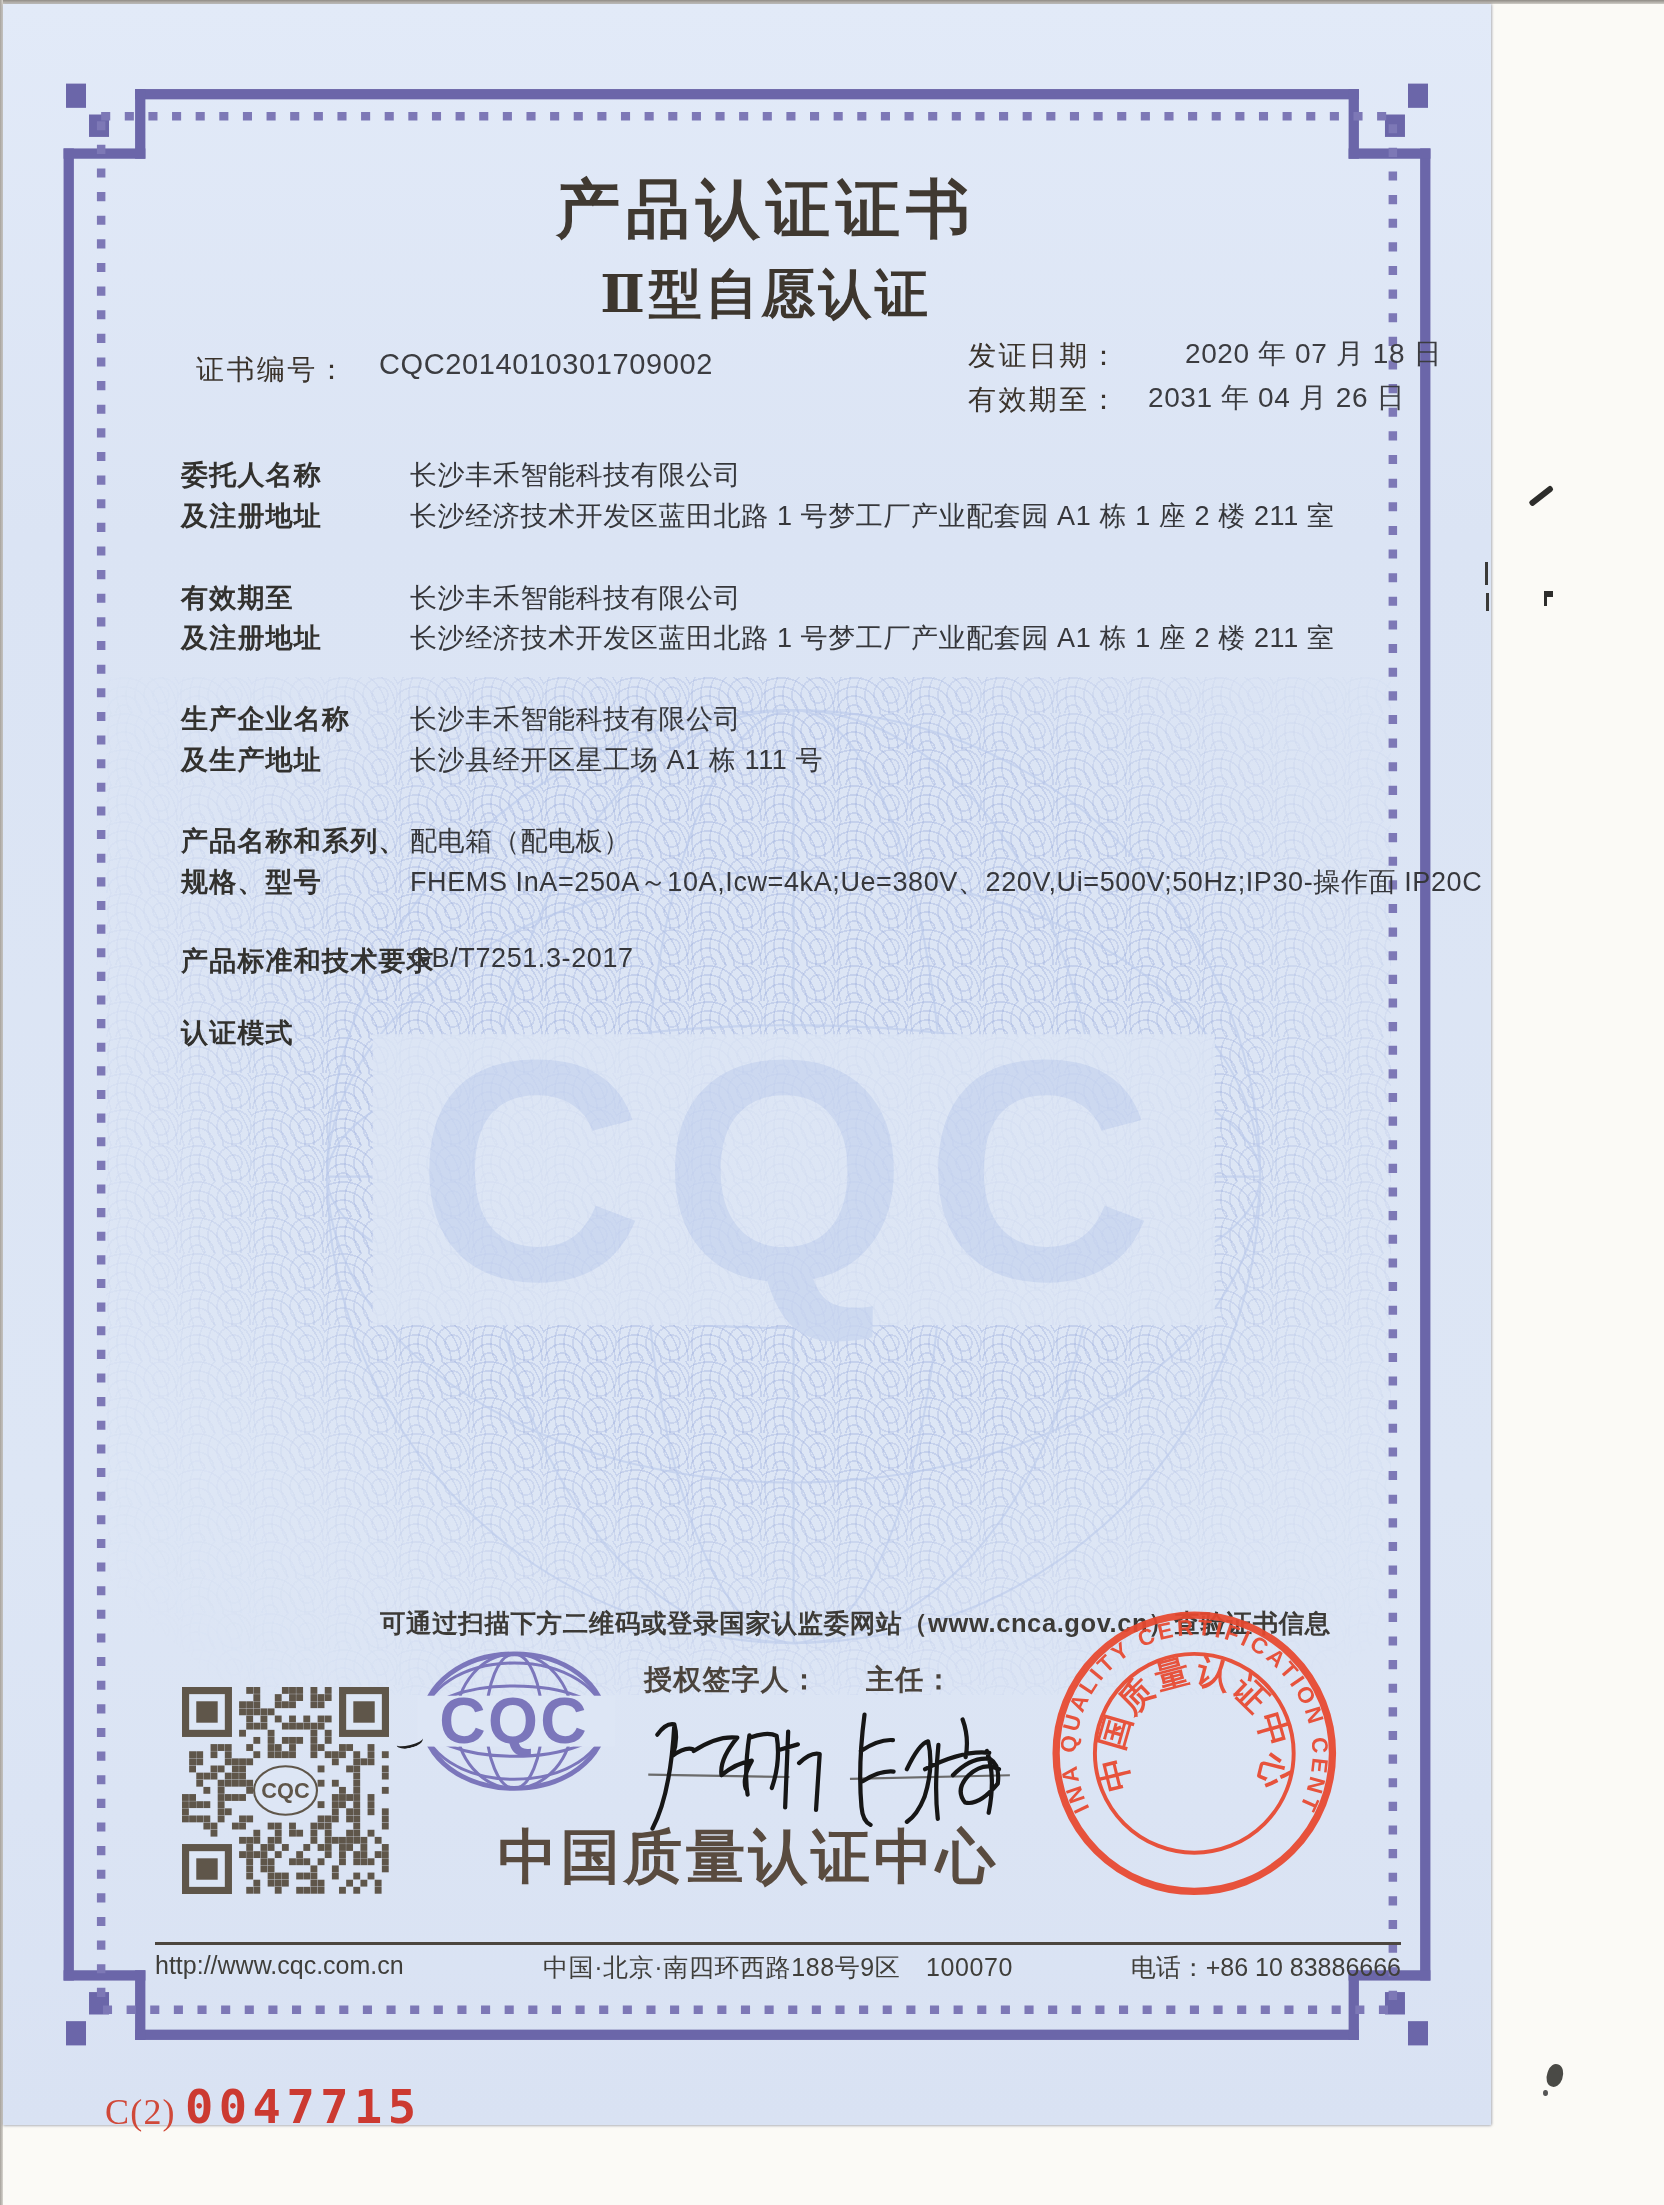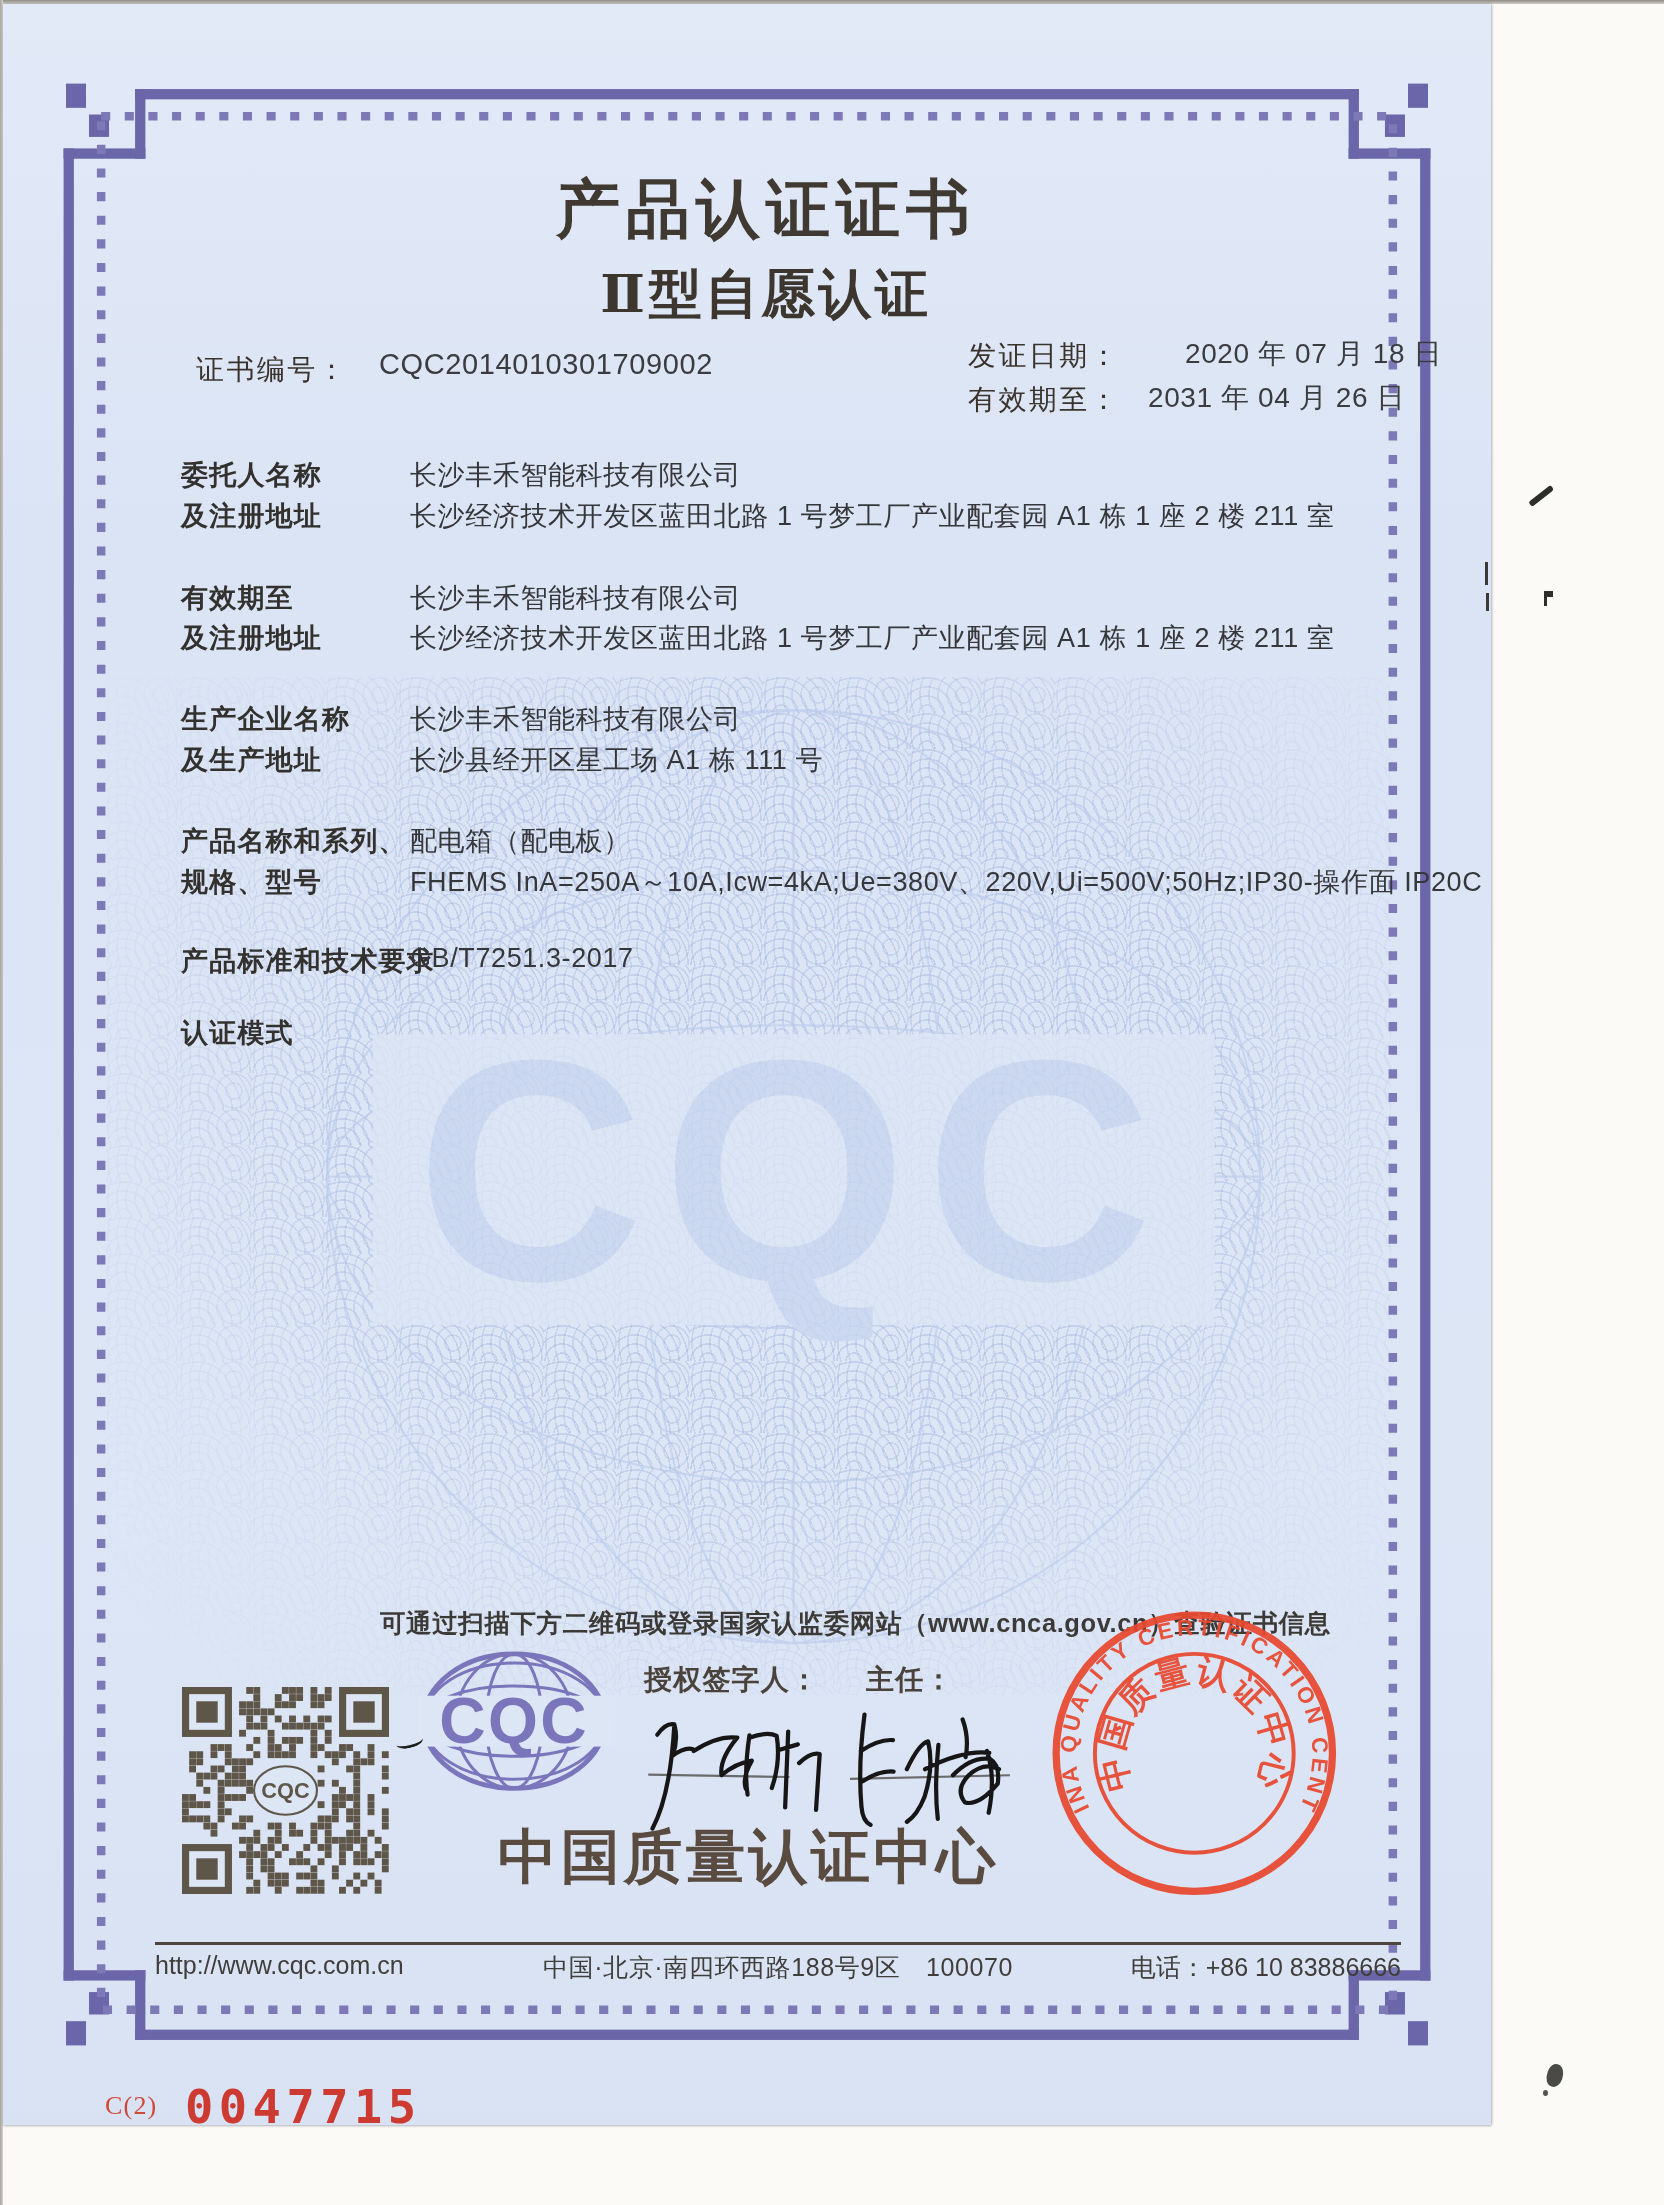--- a/index.html
+++ b/index.html
@@ -53,21 +53,21 @@
   .org-name{
     left:397px;top:1814px;width:697px;text-align:center;
     font-family:"Liberation Serif","DejaVu Serif",serif;
     font-size:59px;font-weight:700;letter-spacing:3.6px;color:#594b3f;
   }
   .footer-line{left:152px;top:1938px;width:1246px;height:2.4px;background:#4c463f;}
   .footer-row{left:152px;top:1947px;width:1246px;font-size:25px;color:#3f3e3a;}
   .footer-url{position:absolute;left:0;top:0;}
   .footer-addr{position:absolute;left:0;top:0;width:100%;text-align:center;letter-spacing:0.6px;}
   .footer-phone{position:absolute;right:0;top:0;}
-  .serial-prefix{left:102px;top:2087px;font-family:"Liberation Serif","DejaVu Serif",serif;font-size:26px;color:#d04838;letter-spacing:1.2px;}
+  .serial-prefix{left:102px;top:2087px;font-family:"Liberation Serif","DejaVu Serif",serif;font-size:36px;color:#d04838;letter-spacing:1.2px;}
   .serial-number{left:182px;top:2075px;font-family:"DejaVu Sans Mono","Liberation Mono",monospace;font-size:47px;font-weight:600;color:#cc3a31;letter-spacing:5.5px;}
   
   .art{position:absolute;background:#2d2d2b;}
 </style>
 </head>
 <body>
 
 <div class="scan-edge-top"></div>
 <div class="scan-edge-left"></div>
 

